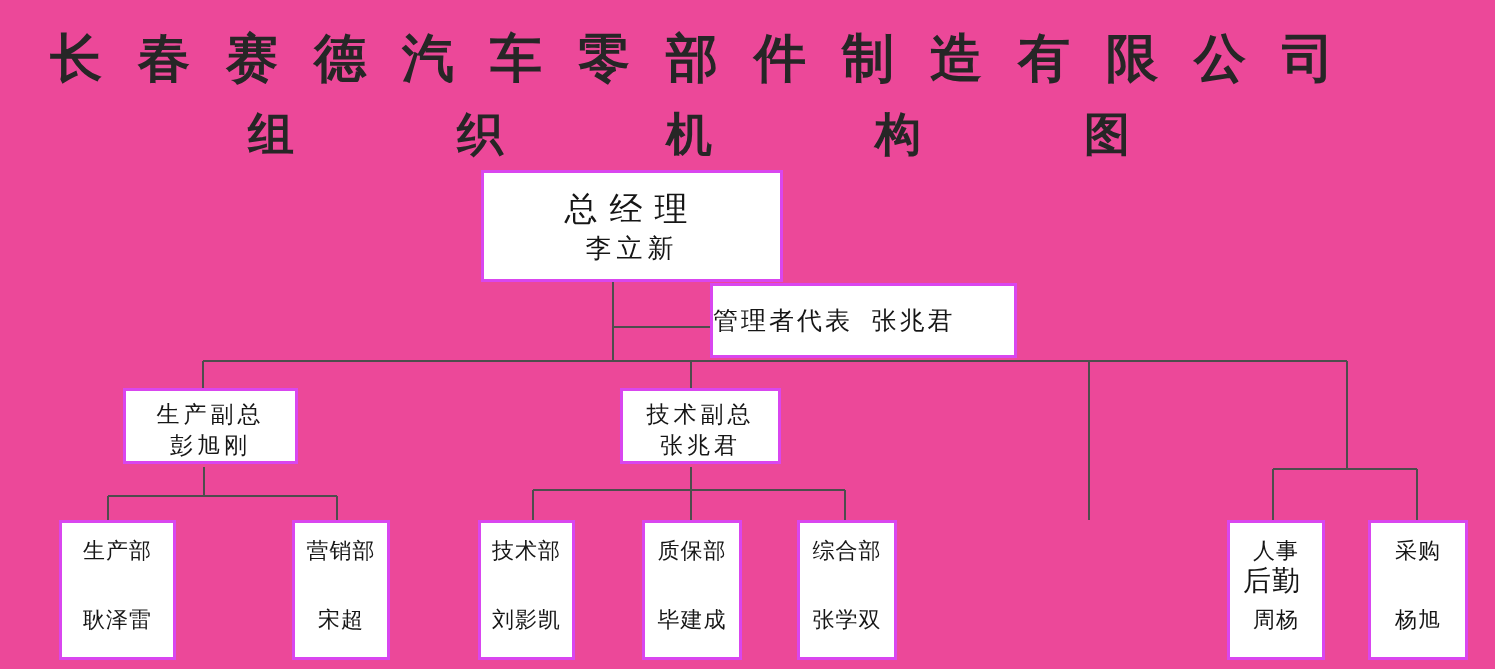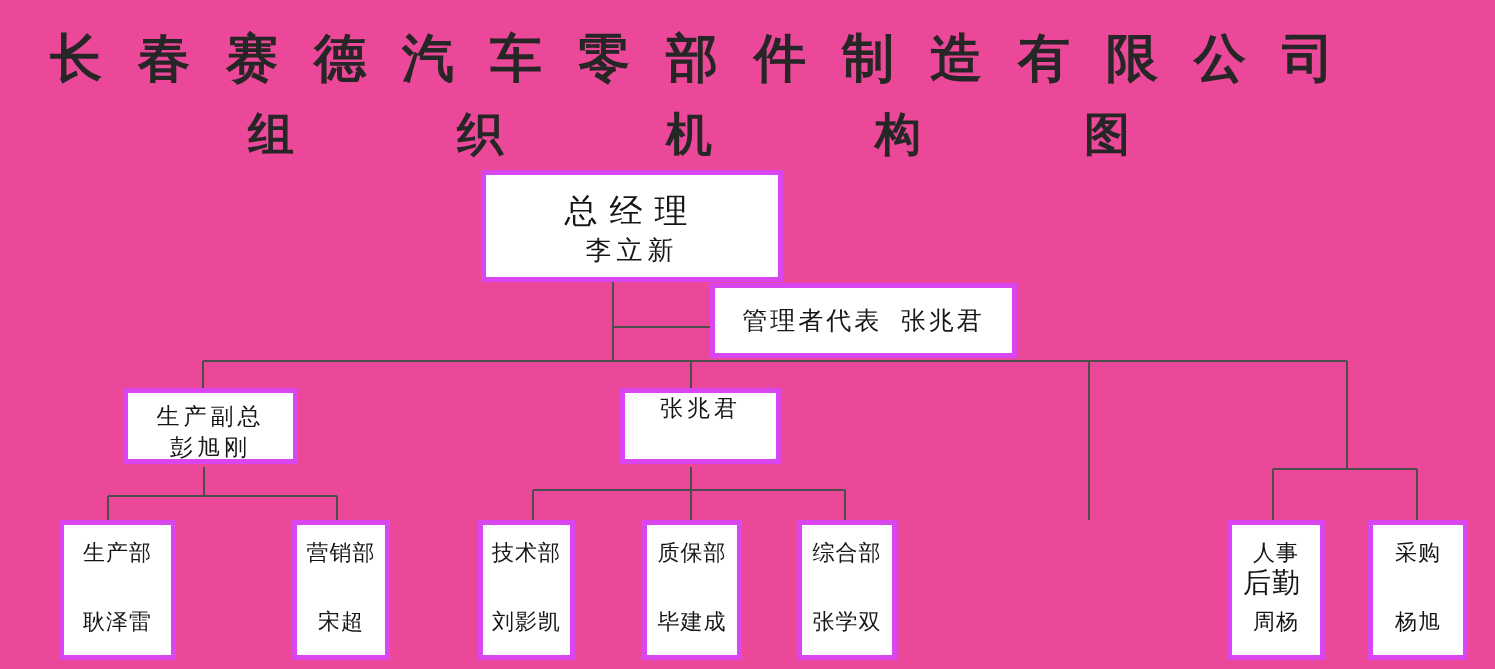--- a/index.html
+++ b/index.html
@@ -23,30 +23,30 @@
   #title1 { left: 50px; top: 24px;  font-size: 52px; letter-spacing: 36px; }
   #title2 { left: 248px; top: 104px; font-size: 46px; letter-spacing: 163px; }
   
   #lines { position: absolute; left: 0; top: 0; width: 1495px; height: 669px; }
   #lines path { stroke: #4d4d4d; stroke-width: 2.6; fill: none; }
   
   .node {
     position: absolute;
     box-sizing: border-box;
     background: #ffffff;
-    border: 5px solid #d946ef;
+    border: 3px solid #d946ef;
     text-align: center;
   }
   
   #gm-box { left: 481px; top: 170px; width: 302px; height: 112px; }
   #gm-box .big  { margin-top: 14px; font-size: 33px; letter-spacing: 12px; line-height: 44px; }
   #gm-box .name { font-size: 26px; letter-spacing: 5px; line-height: 36px; }
   
   #rep-box { left: 710px; top: 283px; width: 307px; height: 75px;
-             display: flex; align-items: center; justify-content: center; }
+             display: flex; align-items: center; }
   #rep-box .label { font-size: 25px; letter-spacing: 3px; white-space: pre; }
   
   .vp { width: 175px; height: 76px; }
   #vp1-box { left: 123px; top: 388px; }
   #vp2-box { left: 620px; top: 388px; width: 161px; }
   .vp .line1 { margin-top: 8px; font-size: 23px; letter-spacing: 4px; line-height: 31px; }
   .vp .line2 { font-size: 23px; letter-spacing: 4px; line-height: 31px; }
   
   .dept { top: 520px; width: 117px; height: 140px; }
   .dept .d1   { position: absolute; left: 0; right: 0; top: 14px; font-size: 22px; letter-spacing: 1px; line-height: 28px; }
@@ -98,20 +98,21 @@
   <div id="rep-box" class="node">
     <div class="label">管理者代表  张兆君</div>
   </div>
 
   <div id="vp1-box" class="node vp">
     <div class="line1">生产副总</div>
     <div class="line2">彭旭刚</div>
   </div>
 
   <div id="vp2-box" class="node vp">
+    <div class="line1">技术副总</div>
     <div class="line2">张兆君</div>
   </div>
 
   <div id="dept-0" class="node dept">
     <div class="d1">生产部</div>
     <div class="d2"></div>
     <div class="pnm">耿泽雷</div>
   </div>
 
   <div id="dept-1" class="node dept">

